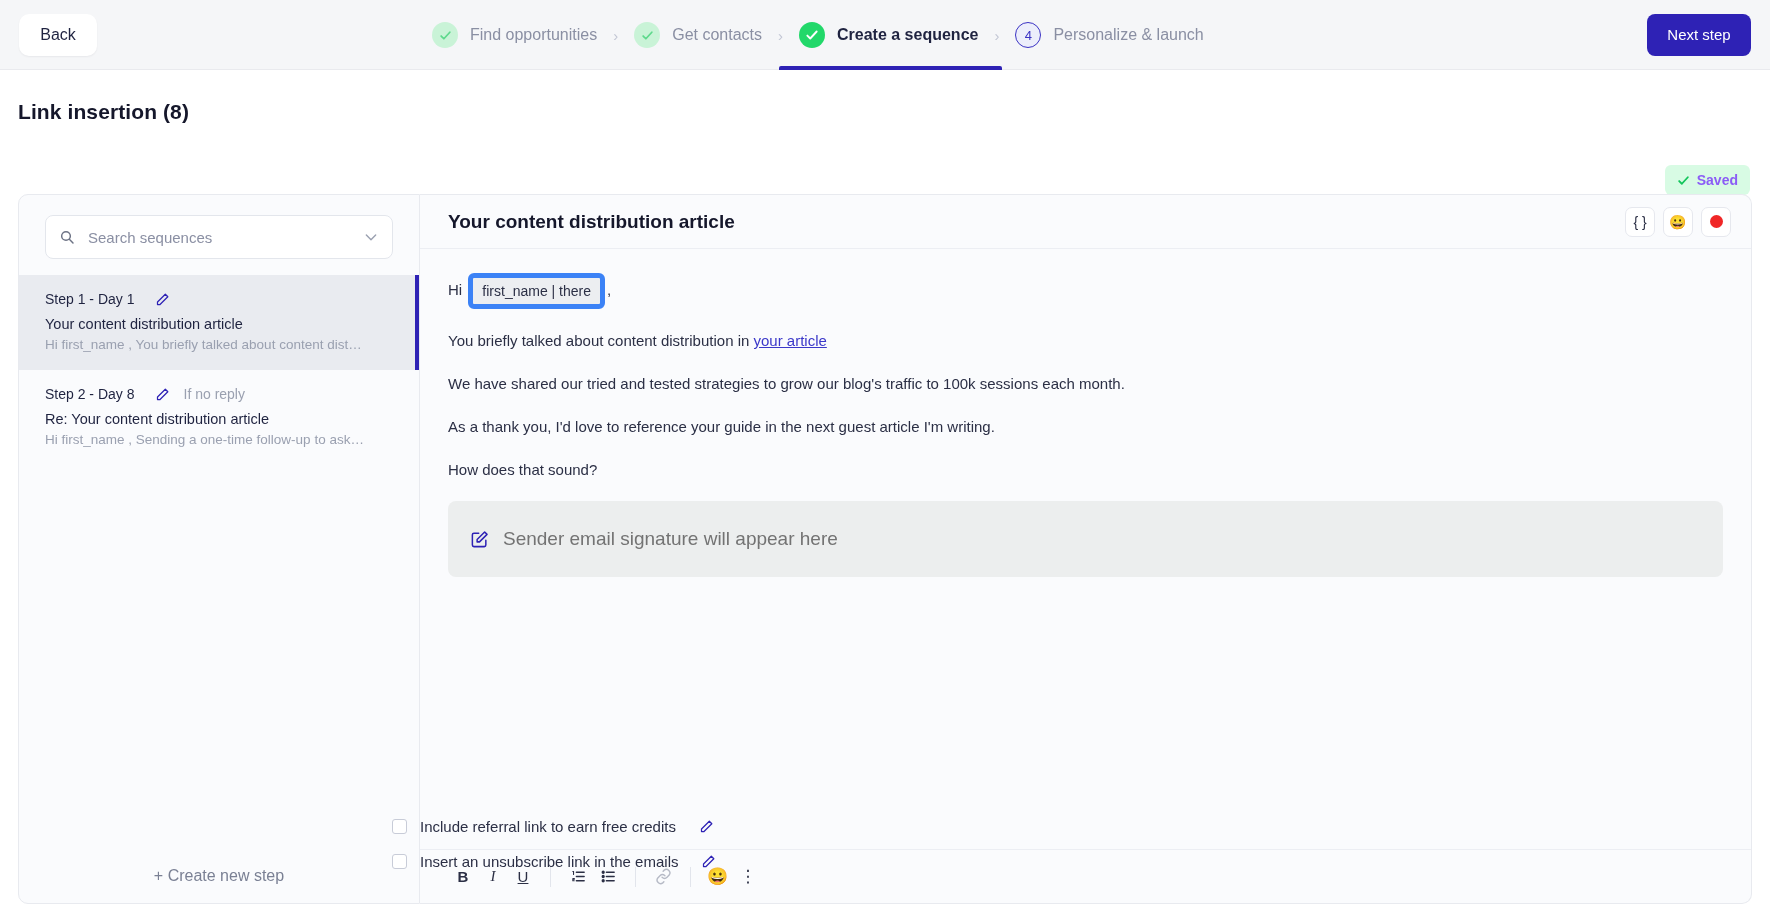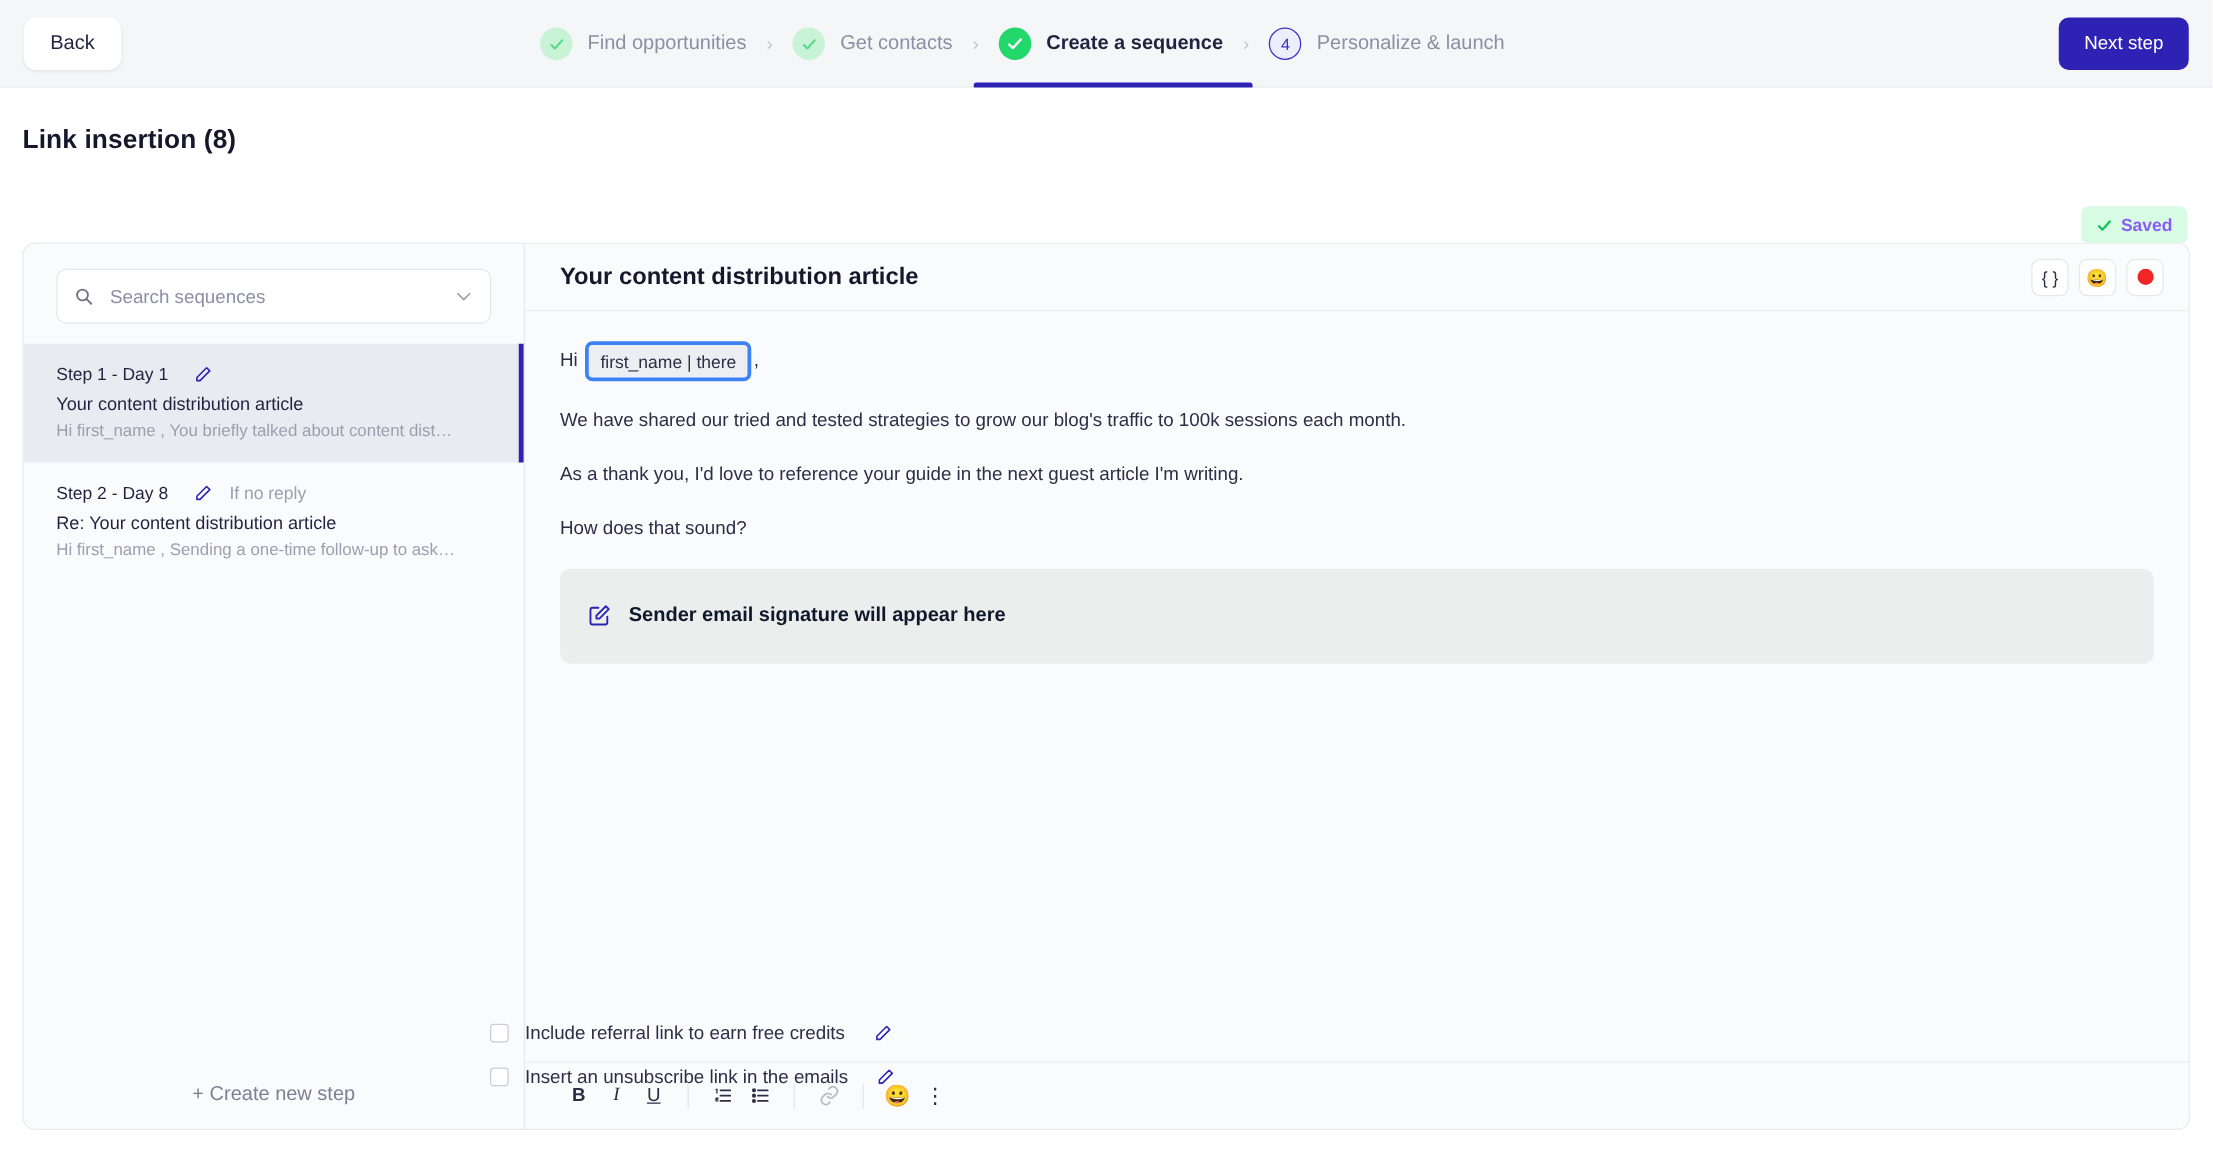--- a/index.html
+++ b/index.html
@@ -255,21 +255,21 @@
   }
   .body-line {
     font-size: 15px;
     line-height: 1.45;
     color: #2b2f45;
     margin-bottom: 21px;
   }
   .token {
     display: inline-block;
     background: #eceef1;
-    border: 3px solid #3b82f6;
+    border: 5px solid #3b82f6;
     border-radius: 6px;
     padding: 3px 9px;
     font-size: 14px;
     color: #2b2f45;
     margin: 0 2px;
     vertical-align: middle;
   }
   .body-link {
     color: #3b38c9;
     text-decoration: underline;
@@ -277,21 +277,21 @@
   .signature-box {
     background: #eceeee;
     border-radius: 8px;
     height: 76px;
     display: flex;
     align-items: center;
     padding: 0 22px;
     gap: 14px;
     margin-top: 4px;
   }
-  .signature-box .txt { font-size: 16px; color: #0f172a; font-weight: bold; }
+  .signature-box .txt { font-size: 19px; color: #737373; }
 
   .format-toolbar {
     border-top: 1px solid #eceef3;
     height: 54px;
     display: flex;
     align-items: center;
     padding: 0 28px;
     gap: 0;
   }
   .fmt {
@@ -457,20 +457,23 @@
       </div>
     </div>
 
     <div class="body-area">
 
       <div class="body-line">
         <span>Hi</span>
         <span class="token">first_name | there</span><span>,</span>
       </div>
 
+      <div class="body-line">
+        <span>You briefly talked about content distribution in </span><a class="body-link" href="#">your article</a>
+      </div>
 
       <div class="body-line">We have shared our tried and tested strategies to grow our blog's traffic to 100k sessions each month.</div>
       <div class="body-line">As a thank you, I'd love to reference your guide in the next guest article I'm writing.</div>
       <div class="body-line">How does that sound?</div>
 
       <div class="signature-box">
         <span>
           <svg width="19" height="19" viewBox="0 0 24 24" fill="none" stroke="#2e22b5" stroke-width="1.9" stroke-linecap="round" stroke-linejoin="round">
               <path d="M20 13v6a2 2 0 0 1-2 2H5a2 2 0 0 1-2-2V6a2 2 0 0 1 2-2h6"></path>
               <path d="M18.5 2.5l3 3L12 15H9v-3z"></path>

